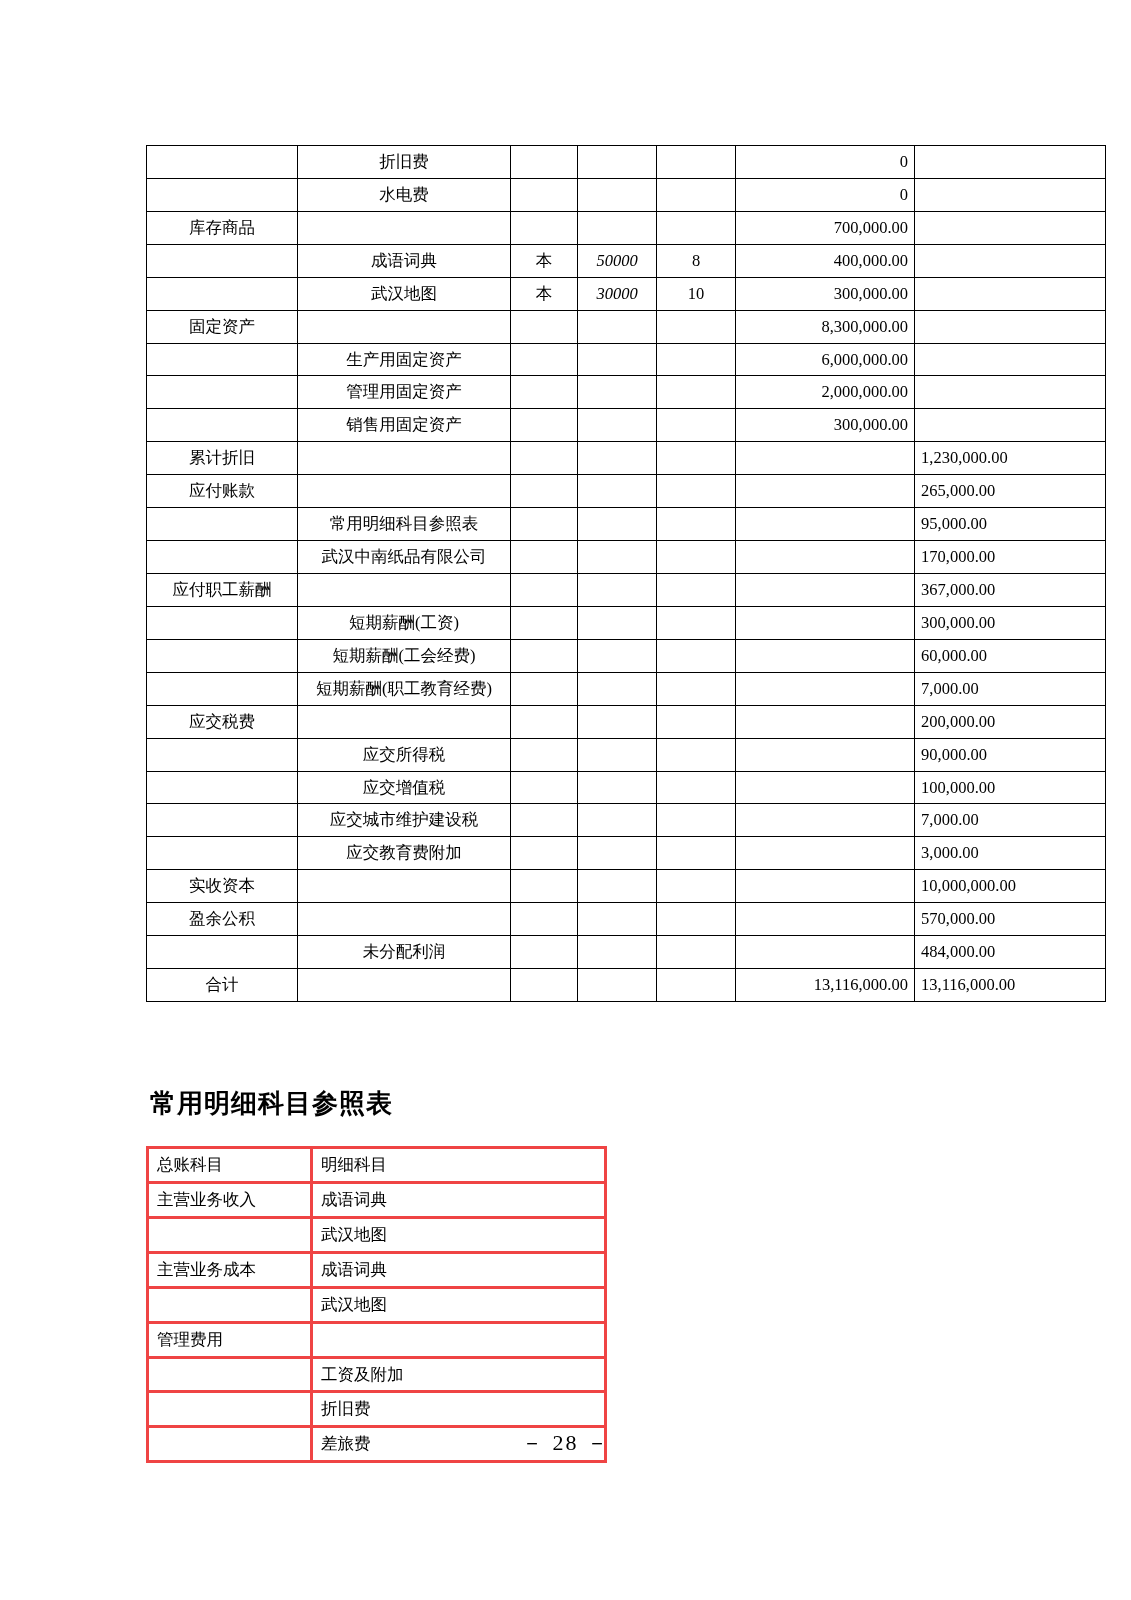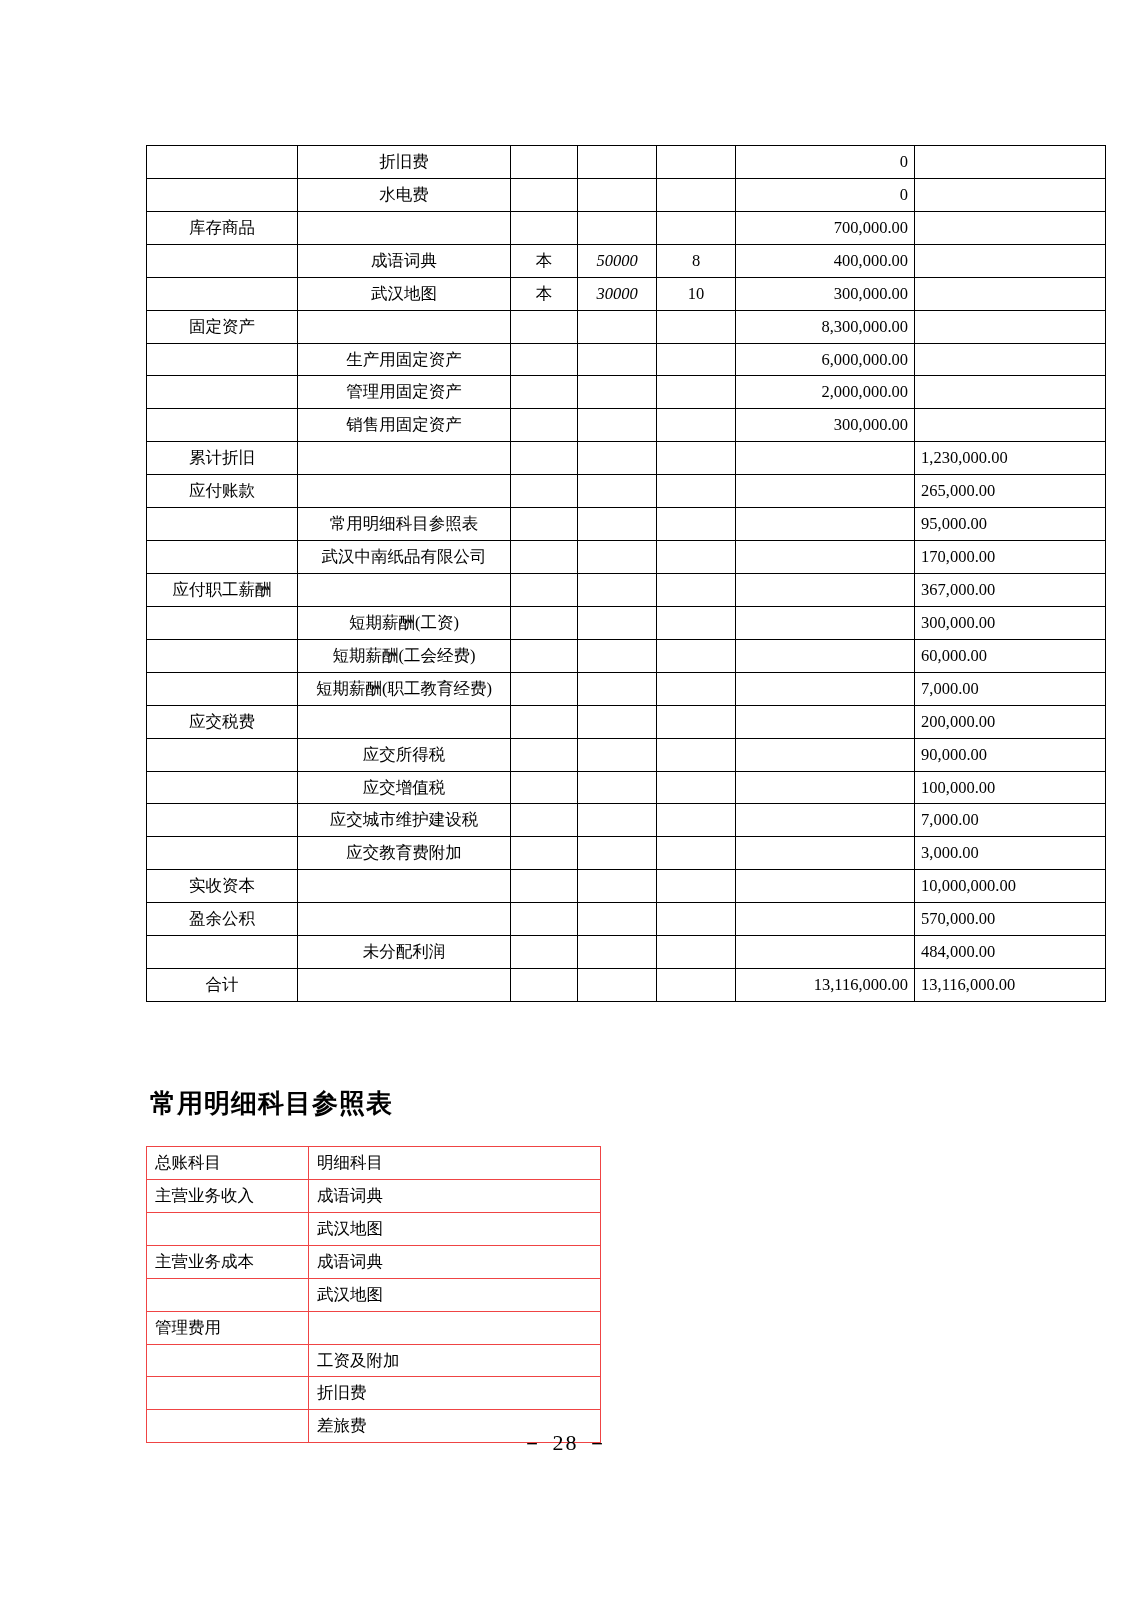--- a/index.html
+++ b/index.html
@@ -61,21 +61,21 @@
     left: 146px;
     top: 1146px;
     width: 420px;
   }
   table.ref {
     border-collapse: collapse;
     width: 420px;
     table-layout: fixed;
   }
   table.ref td {
-    border: 1px solid #ef4444;
+    border: 3px solid #ef4444;
     font-size: 16.5px;
     line-height: 1.45;
     padding: 4px 8px;
     height: 22px;
     vertical-align: middle;
   }
   .r-main   { width: 145px; text-align: left; }
   .r-detail { width: 275px; text-align: left; }
 
   .page-number {

